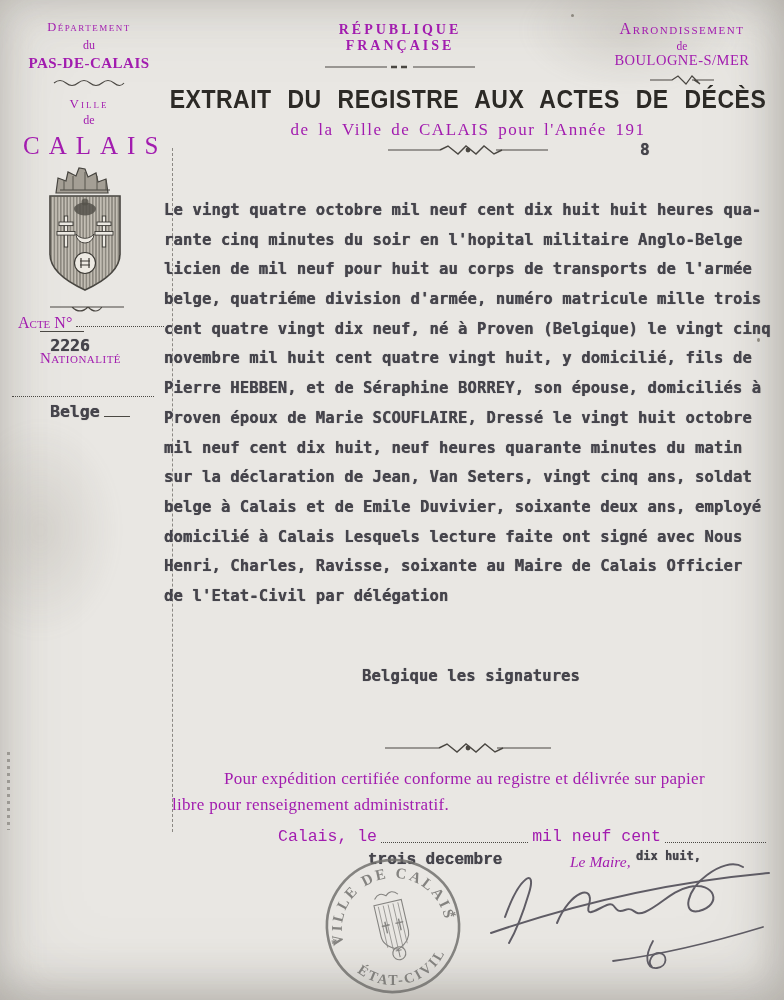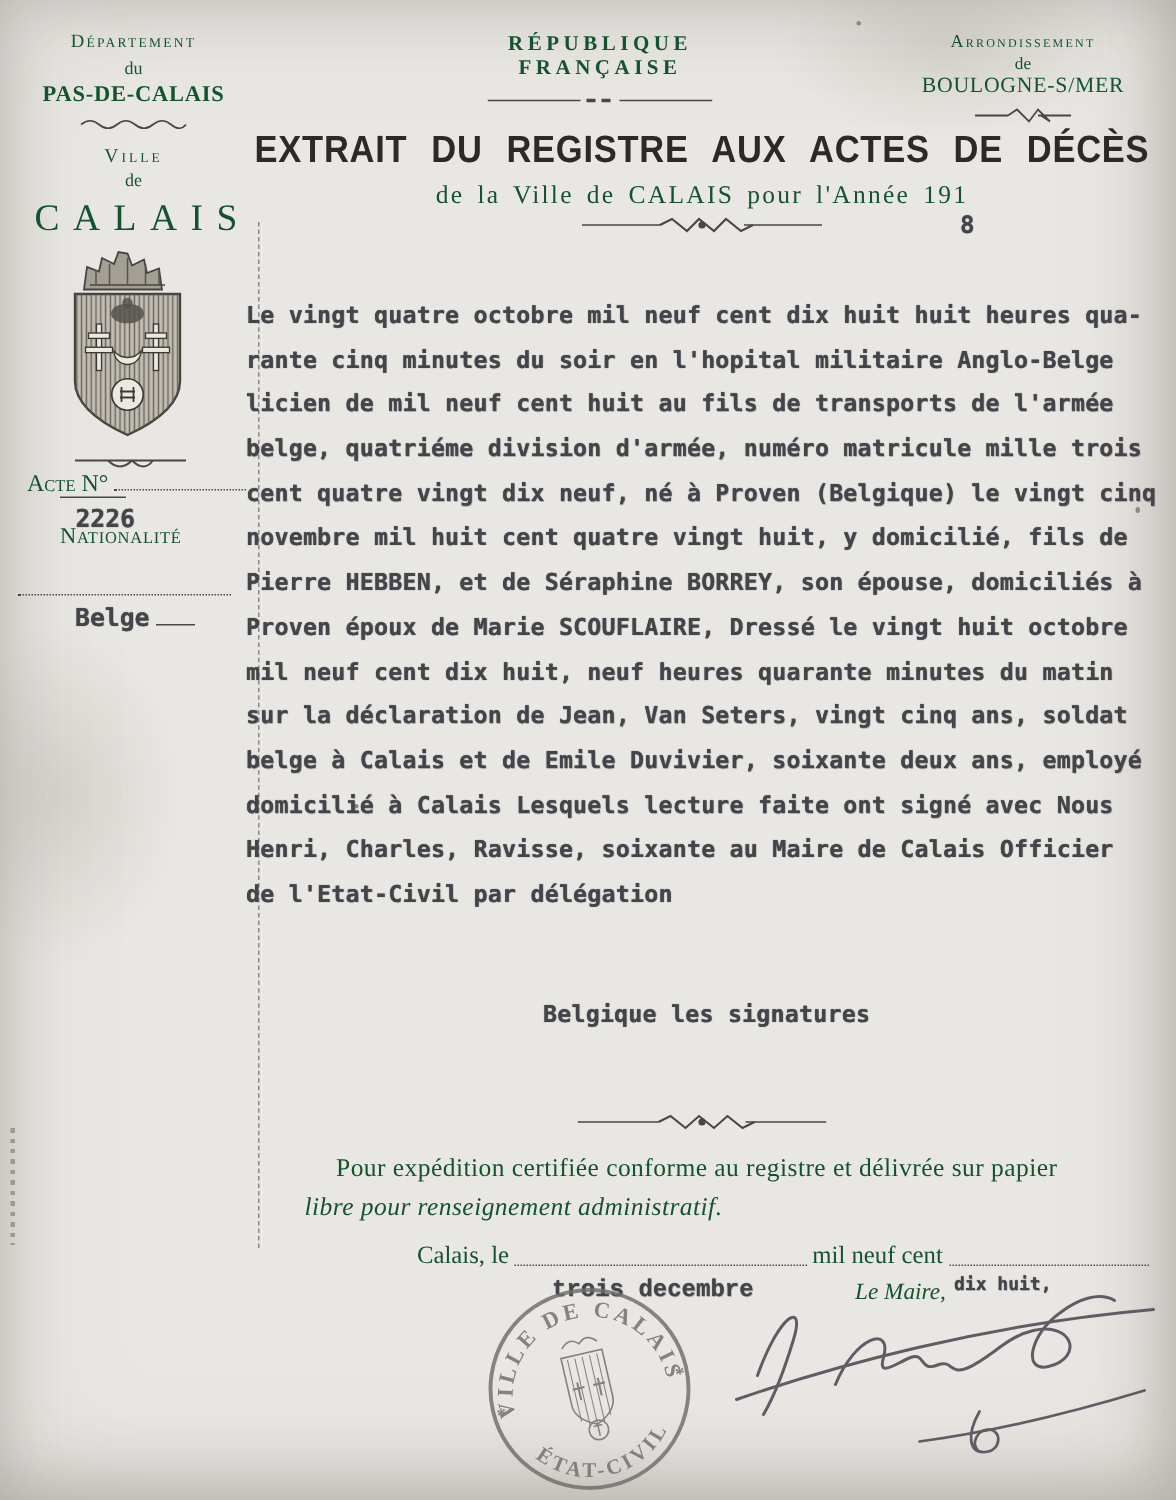--- a/index.html
+++ b/index.html
@@ -7,42 +7,42 @@
   #page{
     position:relative;width:784px;height:1000px;overflow:hidden;
     background:#e9e7e3;
     box-shadow:inset -10px -14px 42px rgba(105,100,92,.30),
                inset 10px 10px 38px rgba(150,145,137,.18),
                inset 0 0 90px rgba(130,124,115,.14);
     color:#33302b;
   }
   .abs{position:absolute;}
   
-  .pr{font-family:"Liberation Serif",serif;color:#14532d;}
+  .pr{font-family:"Liberation Serif",serif;color:#a21caf;}
   .sc{font-variant:small-caps;}
   
   .tw{
     font-family:"DejaVu Sans Mono","Liberation Mono",monospace;
     font-weight:700;color:#45444b;
     text-shadow:0 0 .7px rgba(55,54,62,.85), .4px .4px 0 rgba(55,54,62,.25);
   }
   
   #hdr-left{left:14px;top:20px;width:150px;text-align:center;}
   #hdr-left .l1{font-size:12.5px;letter-spacing:1.5px;}
   #hdr-left .l2{font-size:12px;margin-top:3px;}
   #hdr-left .l3{font-size:15px;font-weight:700;letter-spacing:.5px;margin-top:2px;}
   #hdr-left .l4{font-size:13px;letter-spacing:2px;margin-top:8px;}
   #hdr-left .l5{font-size:12px;margin-top:1px;}
   #hdr-left .l6{font-size:25px;letter-spacing:9px;margin-top:4px;padding-left:9px;}
   
   #hdr-center{left:288px;top:22px;width:224px;text-align:center;}
   #hdr-center .rep{font-size:14px;letter-spacing:3px;font-weight:700;}
   
   #hdr-right{left:600px;top:20px;width:164px;text-align:center;}
-  #hdr-right .l1{font-size:12px;letter-spacing:1.5px;}
+  #hdr-right .l1{font-size:16px;letter-spacing:1.5px;}
   #hdr-right .l2{font-size:11.5px;margin-top:2px;}
   #hdr-right .l3{font-size:14.5px;font-weight:400;letter-spacing:.5px;margin-top:0;}
   
   #title{left:160px;top:86px;width:616px;text-align:center;
     font-family:"Liberation Sans",sans-serif;font-weight:700;font-size:23px;
     letter-spacing:.5px;word-spacing:9px;color:#2c2a26;
     transform:scaleY(1.1);}
   #subtitle{left:160px;top:120px;width:616px;text-align:center;
     font-size:17px;letter-spacing:1.5px;word-spacing:3px;}
   #year-digit{left:640px;top:140px;font-size:16px;}
@@ -56,22 +56,22 @@
   #nat-val{left:50px;top:402px;display:flex;align-items:flex-end;font-size:16.5px;}
   #nat-val .dash{width:26px;border-bottom:1.6px solid #4a4843;margin:0 0 4px 4px;}
   
   #vsep{left:172px;top:148px;height:684px;border-left:1.6px dashed #8b8883;}
   
   #body{left:164px;top:201px;width:616px;}
   #body p{margin:0;height:29.7px;font-size:15.5px;letter-spacing:.15px;white-space:pre;}
   #closing{margin-top:50px !important;margin-left:198px !important;height:24px !important;}
   
   #cert1{left:224px;top:769px;font-size:17px;letter-spacing:.3px;}
-  #cert2{left:203px;top:795px;font-size:17px;letter-spacing:.3px;font-style:italic;}
-  #date-row{left:278px;top:827px;width:492px;display:flex;align-items:flex-end;font-size:16.5px;}
+  #cert2{left:172px;top:795px;font-size:17px;letter-spacing:.3px;}
+  #date-row{left:278px;top:827px;width:492px;display:flex;align-items:flex-end;font-size:16.5px;font-family:Liberation Mono, monospace;}
   #date-row .leader{border-bottom:1.5px dotted #4a4843;height:12px;margin:0 4px 3px 4px;}
   #date-row .lead1{flex:1.6;}
   #date-row .lead2{flex:1.1;}
   #typed-date{left:368px;top:851px;font-size:16px;font-family:Liberation Mono, monospace;}
   #maire{left:570px;top:853px;font-size:15.5px;font-style:italic;}
   #typed-year{left:636px;top:849px;font-size:12px;}
   
   #imprint{left:7px;top:752px;width:3px;height:78px;
     background:repeating-linear-gradient(#6f6c66 0 3px,transparent 3px 7px);opacity:.55;}
   .speck{position:absolute;border-radius:50%;background:#8c887f;}
@@ -179,21 +179,21 @@
     <path d="M52,6 l8,-4 10,8 8,-8 10,8 8,-8 10,8 8,-4" stroke="#4a4742" stroke-width="1.4" fill="none"></path>
     <circle cx="80" cy="6" r="2.4" fill="#4a4742"></circle>
   </svg>
   <div class="abs tw" id="year-digit">8</div>
 
   <div class="abs" id="vsep"></div>
 
   <div class="abs tw" id="body">
     <p>Le vingt quatre octobre mil neuf cent dix huit huit heures qua-</p>
     <p>rante cinq minutes du soir en l'hopital militaire Anglo-Belge</p>
-    <p>licien de mil neuf cent huit au fils de transports de l'armée</p>
+    <p>licien de mil neuf pour huit au corps de transports de l'armée</p>
     <p>belge, quatriéme division d'armée, numéro matricule mille trois</p>
     <p>cent quatre vingt dix neuf, né à Proven (Belgique) le vingt cinq</p>
     <p>novembre mil huit cent quatre vingt huit, y domicilié, fils de</p>
     <p>Pierre HEBBEN, et de Séraphine BORREY, son épouse, domiciliés à</p>
     <p>Proven époux de Marie SCOUFLAIRE, Dressé le vingt huit octobre</p>
     <p>mil neuf cent dix huit, neuf heures quarante minutes du matin</p>
     <p>sur la déclaration de Jean, Van Seters, vingt cinq ans, soldat</p>
     <p>belge à Calais et de Emile Duvivier, soixante deux ans, employé</p>
     <p>domicilié à Calais Lesquels lecture faite ont signé avec Nous</p>
     <p>Henri, Charles, Ravisse, soixante au Maire de Calais Officier</p>

